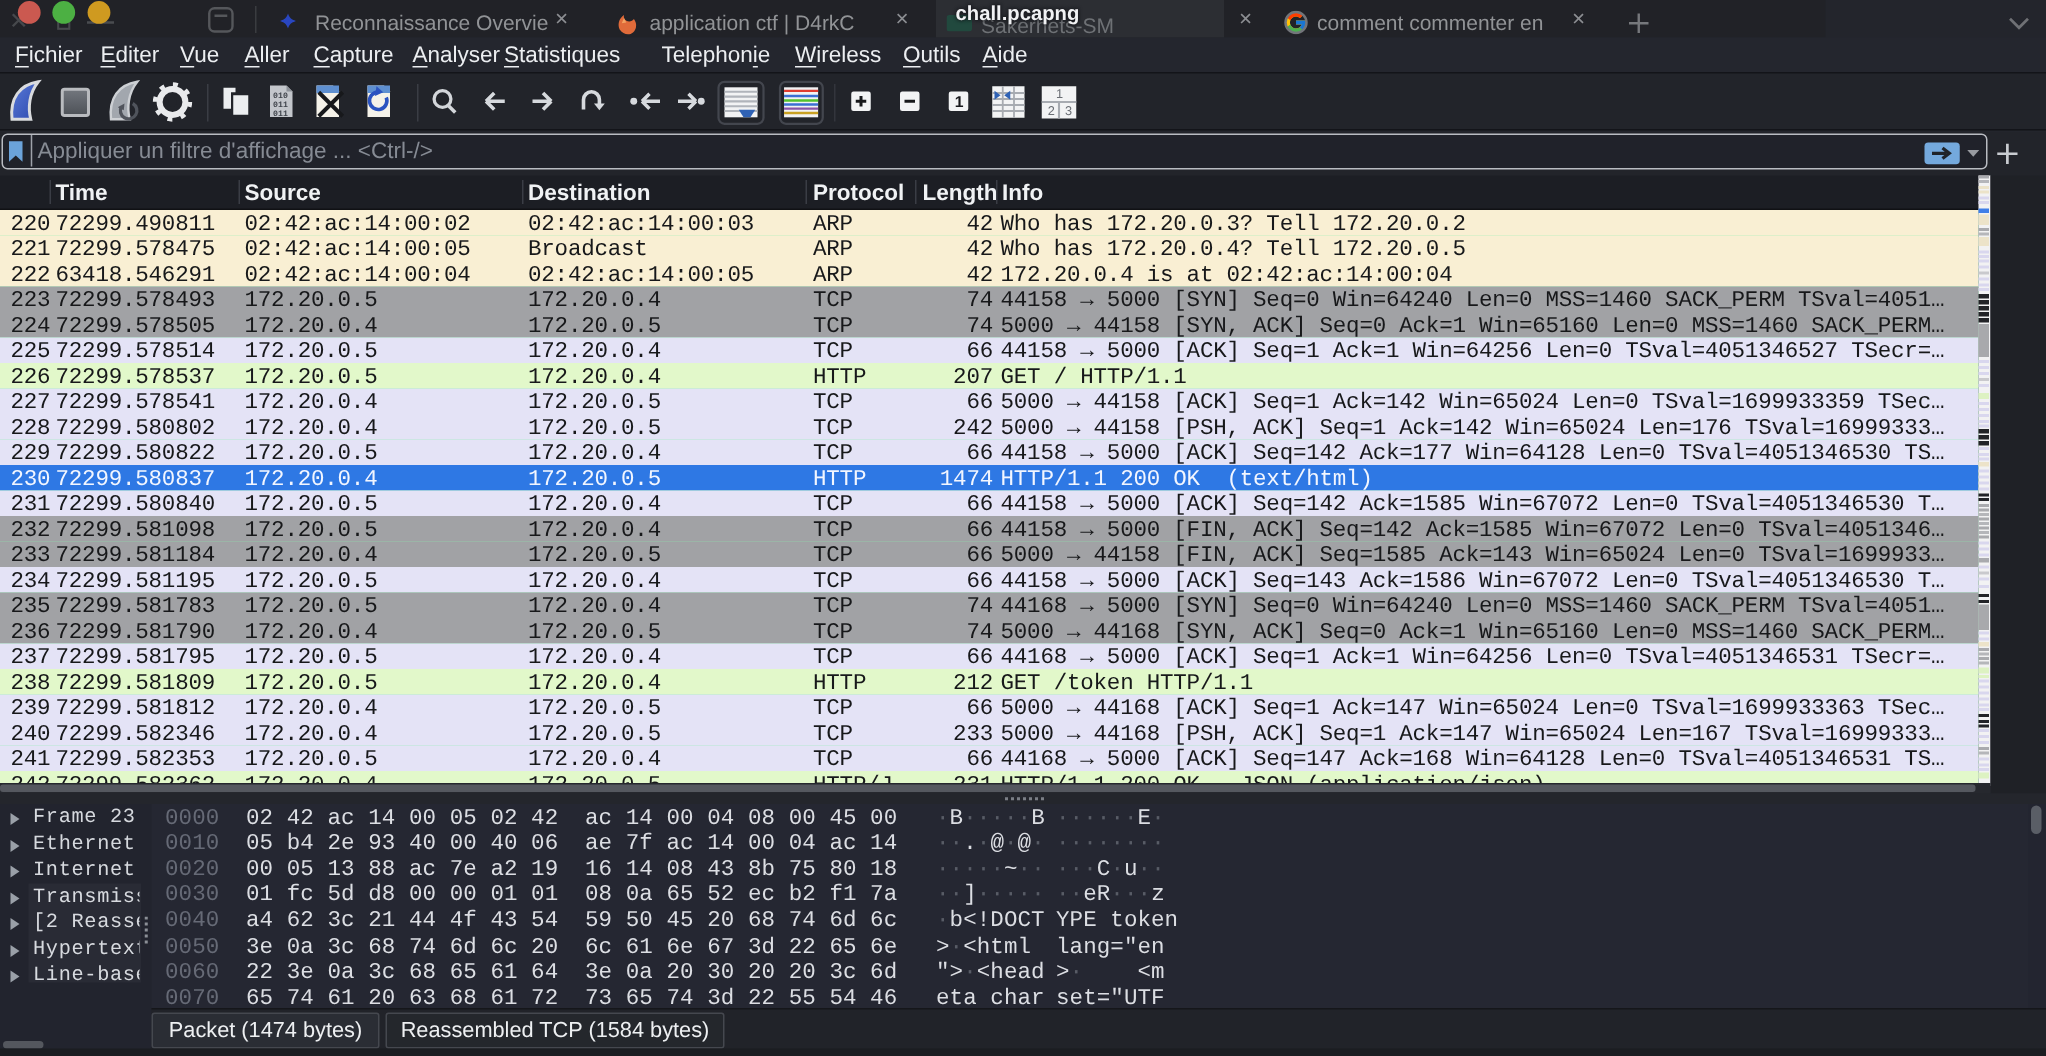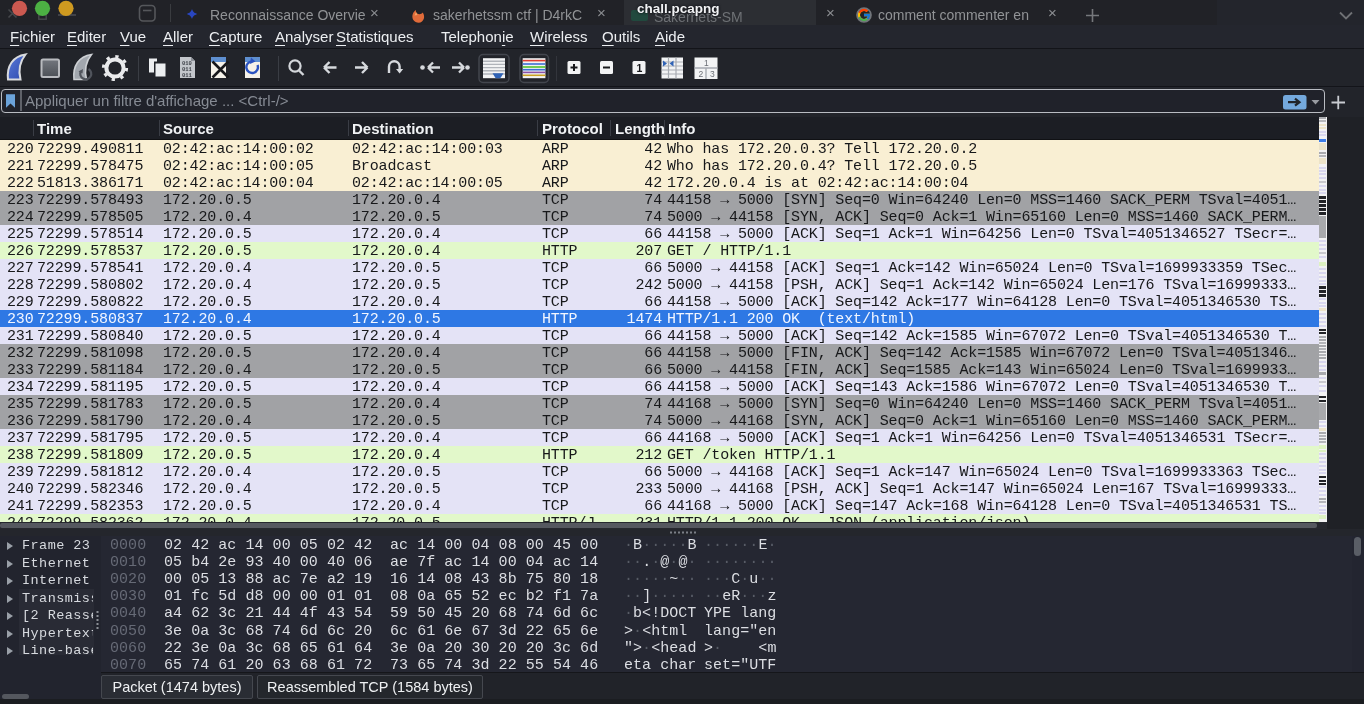--- a/index.html
+++ b/index.html
@@ -71,21 +71,21 @@
 <circle cx="66" cy="8.3" r="7.6" fill="#cf9a20"></circle>
 <rect x="139.5" y="5.5" width="15.5" height="15.5" rx="3.5" fill="none" stroke="#55575b" stroke-width="1.6"></rect>
 <path d="M 143 10.5 h 8.5" stroke="#55575b" stroke-width="1.6"></path>
 <rect x="170" y="4" width="1" height="18" fill="#3a3c40"></rect>
 <path d="M 192 9 c 1 2.8 2 3.8 5.3 5 c -3.3 1.2 -4.3 2.2 -5.3 5 c -1 -2.8 -2 -3.8 -5.3 -5 c 3.3 -1.2 4.3 -2.2 5.3 -5 z" fill="#2946c0"></path>
 <path d="M 413 19.5 c -1.5 -4 0 -7.5 3 -9.5 c -.4 1.8 .2 3 1.6 3.8 c 1.8 1 4 .4 5 -1.2 c 2.2 2.8 2 6.8 -.6 9 c -2.6 2.2 -6.6 1.4 -9 -2.1 z" fill="#e06b3a"></path>
 <path d="M 416 12 l 1.5 3 l -3 .5 z" fill="#f3a261"></path>
 </svg>
     <span class="tabtxt" style="left:210px">Reconnaissance Overvie</span>
     <span class="tabx" style="left:370px">×</span>
-    <span class="tabtxt" style="left:433px">sakerhetssm ctf | D4rkC</span>
+    <span class="tabtxt" style="left:433px">application ctf | D4rkC</span>
     <span class="tabx" style="left:597px">×</span>
     <div id="wtitle"></div>
     <svg width="17" height="11" style="position:absolute;left:631px;top:10px">
         <rect width="17" height="11" rx="2" fill="#21493e"></rect>
       </svg>
     <span class="tabtxt" style="left:654px;top:9px;font-size:14px;color:#6e7175">Sakerhets-SM</span>
     <span class="tabtxt" style="left:637px;top:1px;font-size:13.5px;font-weight:bold;color:#f1f2f4;text-shadow:0 0 3px rgba(20,21,25,.9), 0 0 2px rgba(20,21,25,.9)">chall.pcapng</span>
     <span class="tabx" style="left:826px;top:3.5px">×</span>
     <svg width="16" height="16" style="position:absolute;left:856px;top:7px" viewBox="0 0 48 48">
 <path fill="#ffc107" d="M43.6 20.1H42V20H24v8h11.3C33.7 32.7 29.2 36 24 36c-6.6 0-12-5.4-12-12s5.4-12 12-12c3.1 0 5.9 1.2 8 3l5.7-5.7C34.0 6.1 29.3 4 24 4 13 4 4 13 4 24s9 20 20 20 20-9 20-20c0-1.3-.1-2.6-.4-3.9z"></path>
@@ -249,21 +249,21 @@
       <i style="position:absolute;left:33px;top:3px;bottom:3px;width:1px;background:#3a3d45"></i>
       <i style="position:absolute;left:159px;top:3px;bottom:3px;width:1px;background:#3a3d45"></i>
       <i style="position:absolute;left:348px;top:3px;bottom:3px;width:1px;background:#3a3d45"></i>
       <i style="position:absolute;left:537px;top:3px;bottom:3px;width:1px;background:#3a3d45"></i>
       <i style="position:absolute;left:610px;top:3px;bottom:3px;width:1px;background:#3a3d45"></i>
       <i style="position:absolute;left:664px;top:3px;bottom:3px;width:1px;background:#3a3d45"></i>
     </div>
   <div class="abs" id="plist">
       <div class="prow" style="top:0px;background:#f9efd3;color:#17181a"><span style="left:7px">220</span><span style="left:37px">72299.490811</span><span style="left:163px">02:42:ac:14:00:02</span><span style="left:352px">02:42:ac:14:00:03</span><span style="left:542px">ARP</span><span class="len">42</span><span style="left:667px">Who has 172.20.0.3? Tell 172.20.0.2</span></div>
       <div class="prow" style="top:17px;background:#f9efd3;color:#17181a"><span style="left:7px">221</span><span style="left:37px">72299.578475</span><span style="left:163px">02:42:ac:14:00:05</span><span style="left:352px">Broadcast</span><span style="left:542px">ARP</span><span class="len">42</span><span style="left:667px">Who has 172.20.0.4? Tell 172.20.0.5</span></div>
-      <div class="prow" style="top:34px;background:#f9efd3;color:#17181a"><span style="left:7px">222</span><span style="left:37px">51813.386171</span><span style="left:163px">02:42:ac:14:00:04</span><span style="left:352px">02:42:ac:14:00:05</span><span style="left:542px">ARP</span><span class="len">42</span><span style="left:667px">172.20.0.4 is at 02:42:ac:14:00:04</span></div>
+      <div class="prow" style="top:34px;background:#f9efd3;color:#17181a"><span style="left:7px">222</span><span style="left:37px">63418.546291</span><span style="left:163px">02:42:ac:14:00:04</span><span style="left:352px">02:42:ac:14:00:05</span><span style="left:542px">ARP</span><span class="len">42</span><span style="left:667px">172.20.0.4 is at 02:42:ac:14:00:04</span></div>
       <div class="prow" style="top:51px;background:#a1a2a5;color:#17181a"><span style="left:7px">223</span><span style="left:37px">72299.578493</span><span style="left:163px">172.20.0.5</span><span style="left:352px">172.20.0.4</span><span style="left:542px">TCP</span><span class="len">74</span><span style="left:667px">44158 → 5000 [SYN] Seq=0 Win=64240 Len=0 MSS=1460 SACK_PERM TSval=4051…</span></div>
       <div class="prow" style="top:68px;background:#a1a2a5;color:#17181a"><span style="left:7px">224</span><span style="left:37px">72299.578505</span><span style="left:163px">172.20.0.4</span><span style="left:352px">172.20.0.5</span><span style="left:542px">TCP</span><span class="len">74</span><span style="left:667px">5000 → 44158 [SYN, ACK] Seq=0 Ack=1 Win=65160 Len=0 MSS=1460 SACK_PERM…</span></div>
       <div class="prow" style="top:85px;background:#e4e3f6;color:#17181a"><span style="left:7px">225</span><span style="left:37px">72299.578514</span><span style="left:163px">172.20.0.5</span><span style="left:352px">172.20.0.4</span><span style="left:542px">TCP</span><span class="len">66</span><span style="left:667px">44158 → 5000 [ACK] Seq=1 Ack=1 Win=64256 Len=0 TSval=4051346527 TSecr=…</span></div>
       <div class="prow" style="top:102px;background:#e2f8ca;color:#17181a"><span style="left:7px">226</span><span style="left:37px">72299.578537</span><span style="left:163px">172.20.0.5</span><span style="left:352px">172.20.0.4</span><span style="left:542px">HTTP</span><span class="len">207</span><span style="left:667px">GET / HTTP/1.1</span></div>
       <div class="prow" style="top:119px;background:#e4e3f6;color:#17181a"><span style="left:7px">227</span><span style="left:37px">72299.578541</span><span style="left:163px">172.20.0.4</span><span style="left:352px">172.20.0.5</span><span style="left:542px">TCP</span><span class="len">66</span><span style="left:667px">5000 → 44158 [ACK] Seq=1 Ack=142 Win=65024 Len=0 TSval=1699933359 TSec…</span></div>
       <div class="prow" style="top:136px;background:#e4e3f6;color:#17181a"><span style="left:7px">228</span><span style="left:37px">72299.580802</span><span style="left:163px">172.20.0.4</span><span style="left:352px">172.20.0.5</span><span style="left:542px">TCP</span><span class="len">242</span><span style="left:667px">5000 → 44158 [PSH, ACK] Seq=1 Ack=142 Win=65024 Len=176 TSval=16999333…</span></div>
       <div class="prow" style="top:153px;background:#e4e3f6;color:#17181a"><span style="left:7px">229</span><span style="left:37px">72299.580822</span><span style="left:163px">172.20.0.5</span><span style="left:352px">172.20.0.4</span><span style="left:542px">TCP</span><span class="len">66</span><span style="left:667px">44158 → 5000 [ACK] Seq=142 Ack=177 Win=64128 Len=0 TSval=4051346530 TS…</span></div>
       <div class="prow" style="top:170px;background:#2e78e4;color:#f2f6ff"><span style="left:7px">230</span><span style="left:37px">72299.580837</span><span style="left:163px">172.20.0.4</span><span style="left:352px">172.20.0.5</span><span style="left:542px">HTTP</span><span class="len">1474</span><span style="left:667px">HTTP/1.1 200 OK  (text/html)</span></div>
       <div class="prow" style="top:187px;background:#e4e3f6;color:#17181a"><span style="left:7px">231</span><span style="left:37px">72299.580840</span><span style="left:163px">172.20.0.5</span><span style="left:352px">172.20.0.4</span><span style="left:542px">TCP</span><span class="len">66</span><span style="left:667px">44158 → 5000 [ACK] Seq=142 Ack=1585 Win=67072 Len=0 TSval=4051346530 T…</span></div>
       <div class="prow" style="top:204px;background:#a1a2a5;color:#17181a"><span style="left:7px">232</span><span style="left:37px">72299.581098</span><span style="left:163px">172.20.0.5</span><span style="left:352px">172.20.0.4</span><span style="left:542px">TCP</span><span class="len">66</span><span style="left:667px">44158 → 5000 [FIN, ACK] Seq=142 Ack=1585 Win=67072 Len=0 TSval=4051346…</span></div>
@@ -411,21 +411,21 @@
           <rect x="2.5" y="12" width="2" height="2"></rect>
           <rect x="2.5" y="16" width="2" height="2"></rect>
         </g>
       </svg>
   </div>
   <div class="abs" id="hpane">
       <div class="hrow" style="top:1.0px"><span class="hoff" style="left:9px">0000</span><span style="left:63px">02 42 ac 14 00 05 02 42</span><span style="left:289px">ac 14 00 04 08 00 45 00</span><span style="left:523px"><i class="dot">·</i>B<i class="dot">·</i><i class="dot">·</i><i class="dot">·</i><i class="dot">·</i><i class="dot">·</i>B</span><span style="left:603px"><i class="dot">·</i><i class="dot">·</i><i class="dot">·</i><i class="dot">·</i><i class="dot">·</i><i class="dot">·</i>E<i class="dot">·</i></span></div>
       <div class="hrow" style="top:18.1px"><span class="hoff" style="left:9px">0010</span><span style="left:63px">05 b4 2e 93 40 00 40 06</span><span style="left:289px">ae 7f ac 14 00 04 ac 14</span><span style="left:523px"><i class="dot">·</i><i class="dot">·</i>.<i class="dot">·</i>@<i class="dot">·</i>@<i class="dot">·</i></span><span style="left:603px"><i class="dot">·</i><i class="dot">·</i><i class="dot">·</i><i class="dot">·</i><i class="dot">·</i><i class="dot">·</i><i class="dot">·</i><i class="dot">·</i></span></div>
       <div class="hrow" style="top:35.2px"><span class="hoff" style="left:9px">0020</span><span style="left:63px">00 05 13 88 ac 7e a2 19</span><span style="left:289px">16 14 08 43 8b 75 80 18</span><span style="left:523px"><i class="dot">·</i><i class="dot">·</i><i class="dot">·</i><i class="dot">·</i><i class="dot">·</i>~<i class="dot">·</i><i class="dot">·</i></span><span style="left:603px"><i class="dot">·</i><i class="dot">·</i><i class="dot">·</i>C<i class="dot">·</i>u<i class="dot">·</i><i class="dot">·</i></span></div>
       <div class="hrow" style="top:52.3px"><span class="hoff" style="left:9px">0030</span><span style="left:63px">01 fc 5d d8 00 00 01 01</span><span style="left:289px">08 0a 65 52 ec b2 f1 7a</span><span style="left:523px"><i class="dot">·</i><i class="dot">·</i>]<i class="dot">·</i><i class="dot">·</i><i class="dot">·</i><i class="dot">·</i><i class="dot">·</i></span><span style="left:603px"><i class="dot">·</i><i class="dot">·</i>eR<i class="dot">·</i><i class="dot">·</i><i class="dot">·</i>z</span></div>
-      <div class="hrow" style="top:69.4px"><span class="hoff" style="left:9px">0040</span><span style="left:63px">a4 62 3c 21 44 4f 43 54</span><span style="left:289px">59 50 45 20 68 74 6d 6c</span><span style="left:523px"><i class="dot">·</i>b&lt;!DOCT</span><span style="left:603px">YPE lang</span></div>
+      <div class="hrow" style="top:69.4px"><span class="hoff" style="left:9px">0040</span><span style="left:63px">a4 62 3c 21 44 4f 43 54</span><span style="left:289px">59 50 45 20 68 74 6d 6c</span><span style="left:523px"><i class="dot">·</i>b&lt;!DOCT</span><span style="left:603px">YPE token</span></div>
       <div class="hrow" style="top:86.5px"><span class="hoff" style="left:9px">0050</span><span style="left:63px">3e 0a 3c 68 74 6d 6c 20</span><span style="left:289px">6c 61 6e 67 3d 22 65 6e</span><span style="left:523px">&gt;<i class="dot">·</i>&lt;html </span><span style="left:603px">lang="en</span></div>
       <div class="hrow" style="top:103.6px"><span class="hoff" style="left:9px">0060</span><span style="left:63px">22 3e 0a 3c 68 65 61 64</span><span style="left:289px">3e 0a 20 30 20 20 3c 6d</span><span style="left:523px">"&gt;<i class="dot">·</i>&lt;head</span><span style="left:603px">&gt;<i class="dot">·</i>    &lt;m</span></div>
       <div class="hrow" style="top:120.7px"><span class="hoff" style="left:9px">0070</span><span style="left:63px">65 74 61 20 63 68 61 72</span><span style="left:289px">73 65 74 3d 22 55 54 46</span><span style="left:523px">eta char</span><span style="left:603px">set="UTF</span></div>
     </div>
   <div class="abs" id="hvtrack">
       <div id="hvthumb"></div>
     </div>
   <div class="abs" id="bleft">
       <div id="dthumb"></div>
     </div>

